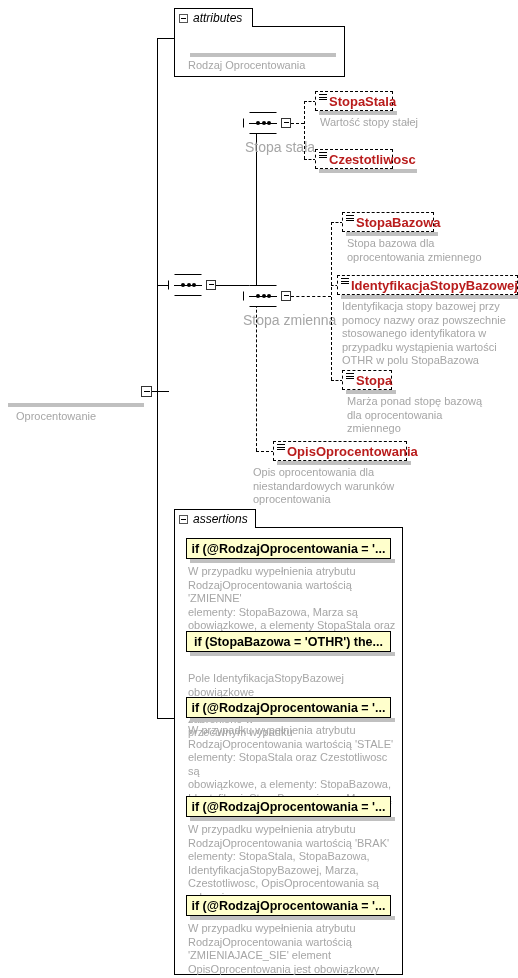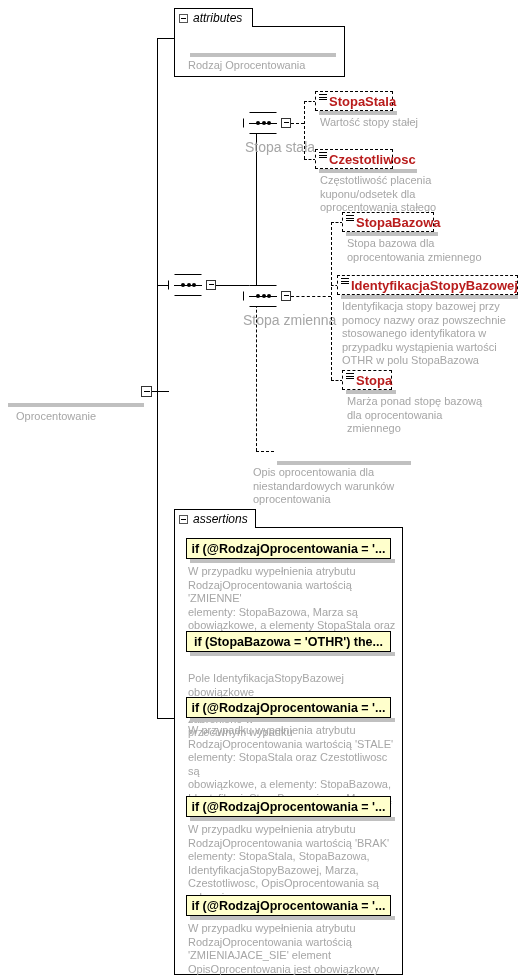--- a/index.html
+++ b/index.html
@@ -319,23 +319,20 @@
 
   <div class="elem-box" style="left:315px; top:149px; width:78px; height:20px;">
     <span class="elem-icon">
         <i></i>
         <i></i>
         <i></i>
       </span>
     <span>Czestotliwosc</span>
   </div>
   <div class="shadow-strip" style="left:319px; top:169px; width:98px; height:4px;"></div>
-  <div class="anno" style="left:320px; top:174px; width:190px;">Częstotliwość placenia
-kuponu/odsetek dla
-oprocentowania stałego</div>
 
   <div class="seq" style="left:243px; top:285px;">
     <div class="oct-shadow"></div>
     <div class="oct"></div>
     <div class="bar"></div>
     <div class="dot d1"></div>
     <div class="dot d2"></div>
     <div class="dot d3"></div>
     <div class="cbox"></div>
   </div>
@@ -380,20 +377,28 @@
         <i></i>
         <i></i>
       </span>
     <span>Stopa</span>
   </div>
   <div class="shadow-strip" style="left:346px; top:390px; width:50px; height:4px;"></div>
   <div class="anno" style="left:347px; top:395px; width:180px;">Marża ponad stopę bazową
 dla oprocentowania
 zmiennego</div>
 
+  <div class="elem-box" style="left:273px; top:441px; width:134px; height:20px;">
+    <span class="elem-icon">
+        <i></i>
+        <i></i>
+        <i></i>
+      </span>
+    <span>OpisOprocentowania</span>
+  </div>
   <div class="shadow-strip" style="left:277px; top:461px; width:134px; height:4px;"></div>
   <div class="anno" style="left:253px; top:466px; width:190px;">Opis oprocentowania dla
 niestandardowych warunków
 oprocentowania</div>
 
   <div class="group-tab" style="left:174px; top:509px; width:82px;">
     <span class="collapse-box"></span>
     <span class="group-tab-label">assertions</span>
   </div>
   <div class="group-frame" style="left:174px; top:527px; width:229px; height:448px;"></div>

